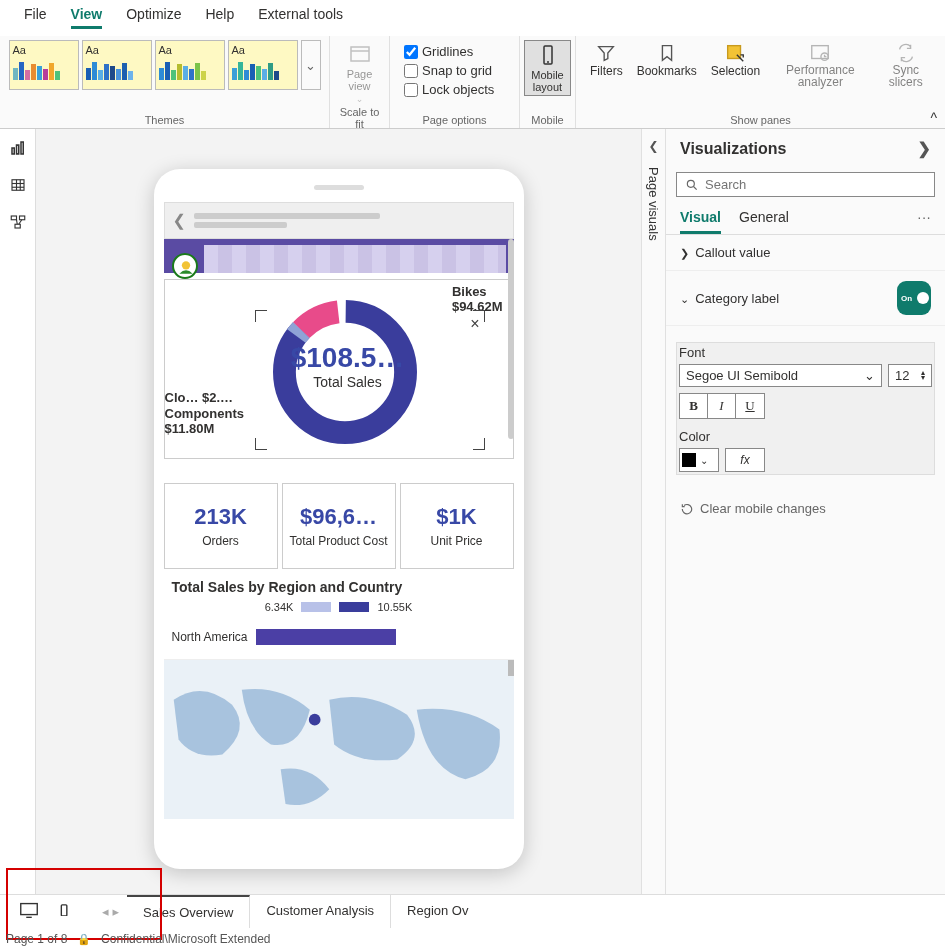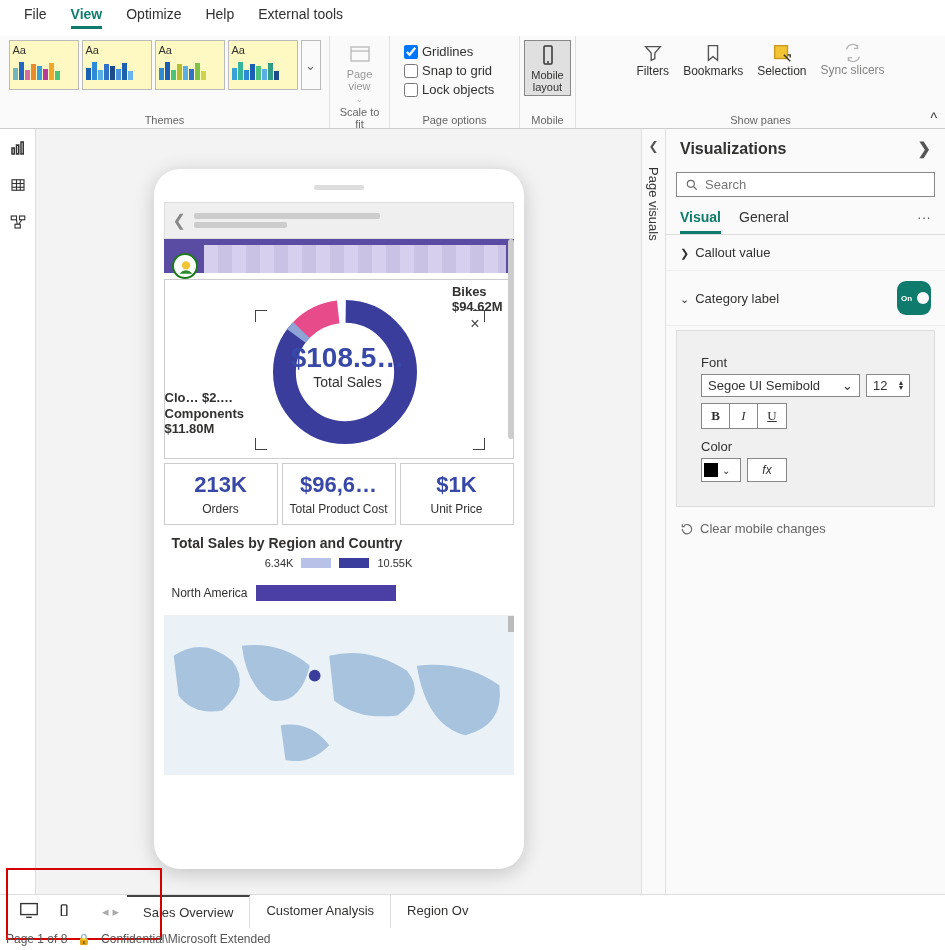--- a/index.html
+++ b/index.html
@@ -63,21 +63,21 @@
 .donut-sel .close {position:absolute; top:4px; right:4px; color:#444; font-size:16px; cursor:pointer;}
 .donut { position:absolute; left:100px; top:12px;}
 .donut-center { position:absolute; left:118px; top:62px; text-align:center; width:130px;}
 .donut-center .v { color:#3848a6; font-size:28px; font-weight:600;}
 .donut-center .l { font-size:14px;}
 .label-bikes{position:absolute; right:10px; top:4px; font-weight:600; font-size:13px;}
 .label-clo{position:absolute; left:0; top:110px; font-weight:600; font-size:13px;}
 .label-comp{position:absolute; left:0; top:126px; font-weight:600; font-size:13px; text-align:left;}
 
 .kpi-row { display:flex; gap:4px; margin-top:4px;}
-.kpi { flex:1; background:#fff; border:1px solid #ccc; text-align:center; padding:8px 2px;}
+.kpi { flex:1; background:#fff; border:1px solid #ccc; text-align:center; padding:20px 2px;margin-top:20px;}
 .kpi .v { color:#3848a6; font-size:22px; font-weight:600;}
 .kpi .l { font-size:12px; margin-top:4px;}
 
 .region-card { background:#fff; margin-top:4px; padding:6px 8px;}
 .region-title { font-weight:600; font-size:14px; margin-bottom:6px;}
 .legend { display:flex; justify-content:center; gap:8px; font-size:11px; align-items:center;}
 .legend .sw{width:30px;height:10px;}
 .bar-row { display:flex; align-items:center; gap:8px; margin-top:16px; font-size:12px;}
 .bar-row .bar{width:140px; height:16px; background:#4b3fa5;}
 .map { margin-top:8px; height:160px; background:linear-gradient(#e6eef5,#e6eef5); position:relative; overflow:hidden; border-top:1px solid #eee;}
@@ -96,21 +96,21 @@
 .search-box input { border:none; outline:none; flex:1; font-size:13px;}
 .tabset { display:flex; gap:18px; padding:8px 14px 0 14px; border-bottom:1px solid #ddd;}
 .tabset span { font-size:14px; padding-bottom:6px; cursor:pointer;}
 .tabset span.active { color:#0f7b6c; border-bottom:3px solid #0f7b6c; font-weight:600;}
 .tabset .dots { margin-left:auto; color:#666;}
 .section { padding:10px 14px; border-bottom:1px solid #eee; display:flex; justify-content:space-between; align-items:center; font-size:13px; cursor:pointer;}
 .section .chev{font-size:11px; margin-right:6px;}
 .toggle { width:34px;height:34px;background:#0f7b6c;border-radius:9px; position:relative; display:flex; align-items:center; padding:0 2px;}
 .toggle::after{content:"";width:12px;height:12px;background:#fff;border-radius:50%;position:absolute; right:2px;}
 .toggle-lbl{position:absolute;left:4px;color:#fff;font-size:8px;font-weight:600;}
-.props { background:#f0f0f0; border:1px solid #ddd; margin:4px 10px; padding:24px; font-size:13px;}
+.props { background:#f0f0f0; border:1px solid #ddd; margin:16px 10px; padding:2px; font-size:13px;}
 .props label { display:block; margin-bottom:4px;}
 .sel { border:1px solid #888; background:#fff; padding:3px 6px; display:flex; justify-content:space-between; align-items:center;}
 .font-row{display:flex;gap:6px;}
 .font-row .sel:first-child{flex:1;}
 .font-row .sz{width:44px;}
 .fmt-row{display:flex;border:1px solid #888;margin-top:6px;width:fit-content;background:#fff;}
 .fmt-row span{width:28px;height:24px;display:flex;align-items:center;justify-content:center;border-right:1px solid #888;cursor:pointer;font-family:serif;}
 .fmt-row span:last-child{border-right:none;}
 .color-row{display:flex;gap:6px;margin-top:4px;align-items:center;}
 .color-sw{width:40px;height:24px;border:1px solid #888;background:#fff;display:flex;align-items:center;padding:2px;gap:4px;}
@@ -256,20 +256,28 @@
             <path d="M7 4h10v16l-5-4-5 4z"></path>
           </svg>
           <span>Bookmarks</span>
         </div>
       <div class="pane-btn">
           <svg viewBox="0 0 24 24" fill="none" stroke="#555" stroke-width="1.5">
             <rect x="4" y="4" width="14" height="14" fill="#f2c335" stroke="#c89a1e"></rect>
             <path d="M14 14l7 7M18 14l3 0 0 3" stroke="#333"></path>
           </svg>
           <span>Selection</span>
+        </div>
+      <div class="pane-btn" style="opacity:.6">
+          <svg viewBox="0 0 24 24" fill="none" stroke="#888" stroke-width="1.5">
+            <rect x="3" y="4" width="18" height="14"></rect>
+            <circle cx="17" cy="16" r="4"></circle>
+            <path d="M17 14v2h2"></path>
+          </svg>
+          <span style="line-height:1;text-align:center">Performance analyzer</span>
         </div>
       <div class="pane-btn" style="opacity:.6">
           <svg viewBox="0 0 24 24" fill="none" stroke="#888" stroke-width="1.5">
             <path d="M5 8a7 7 0 0 1 12-3M19 16a7 7 0 0 1-12 3"></path>
             <path d="M17 3v4h-4M7 21v-4h4"></path>
           </svg>
           <span style="line-height:1;text-align:center">Sync slicers</span>
         </div>
     </div>
     <div class="ribbon-group-label">Show panes</div>

